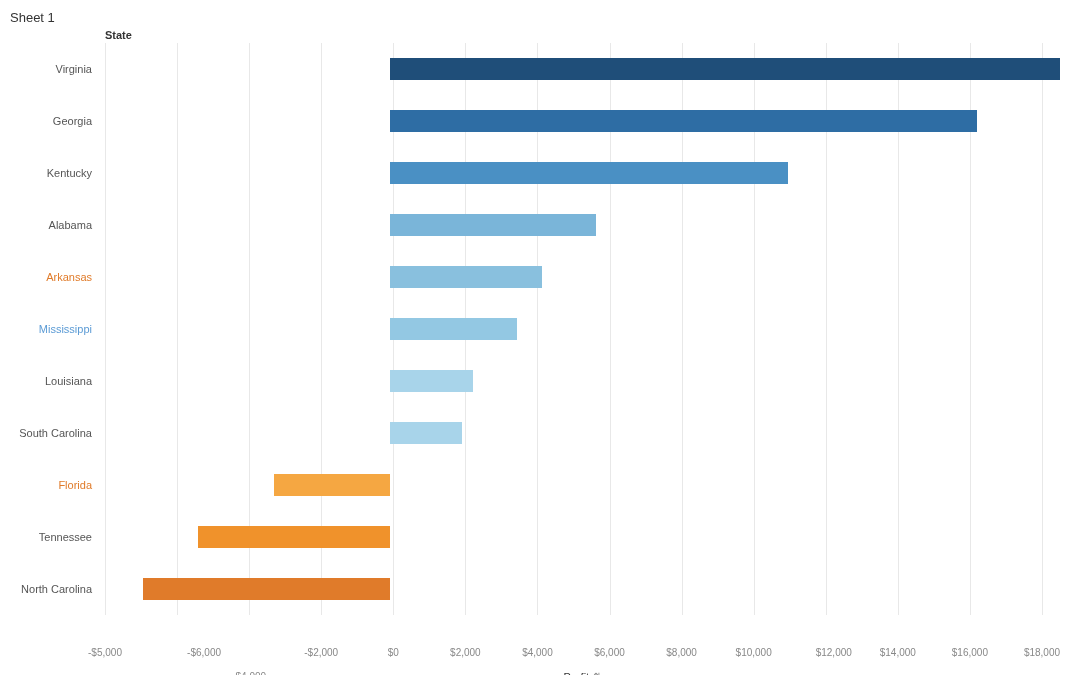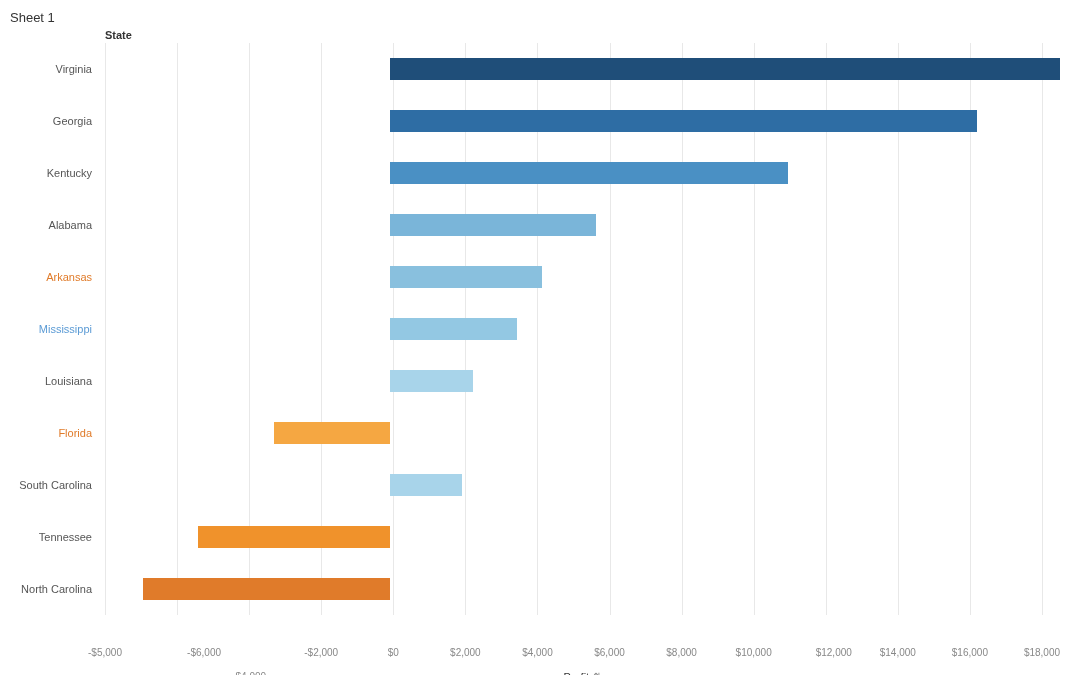--- a/index.html
+++ b/index.html
@@ -185,29 +185,29 @@
                 <div style="position: absolute; height: 22px; top: 3px; background-color: rgb(147, 200, 227); left: 30.1887%; width: 13.2075%;"></div>
               </div>
             </div>
             <div class="bar-row">
               <div class="state-label">Louisiana</div>
               <div class="bar-track">
                 <div style="position: absolute; height: 22px; top: 3px; background-color: rgb(168, 212, 234); left: 30.1887%; width: 8.67925%;"></div>
               </div>
             </div>
             <div class="bar-row">
+              <div class="state-label">South Carolina</div>
+              <div class="bar-track">
+                <div style="position: absolute; height: 22px; top: 3px; background-color: rgb(168, 212, 234); left: 30.1887%; width: 7.54717%;"></div>
+              </div>
+            </div>
+            <div class="bar-row">
               <div class="state-label orange">Florida</div>
               <div class="bar-track">
                 <div style="position: absolute; height: 22px; top: 3px; background-color: rgb(245, 167, 66); left: 18.1132%; width: 12.0755%;"></div>
-              </div>
-            </div>
-            <div class="bar-row">
-              <div class="state-label">South Carolina</div>
-              <div class="bar-track">
-                <div style="position: absolute; height: 22px; top: 3px; background-color: rgb(168, 212, 234); left: 30.1887%; width: 7.54717%;"></div>
               </div>
             </div>
             <div class="bar-row">
               <div class="state-label">Tennessee</div>
               <div class="bar-track">
                 <div style="position: absolute; height: 22px; top: 3px; background-color: rgb(240, 146, 43); left: 10.1887%; width: 20%;"></div>
               </div>
             </div>
             <div class="bar-row">
               <div class="state-label">North Carolina</div>

